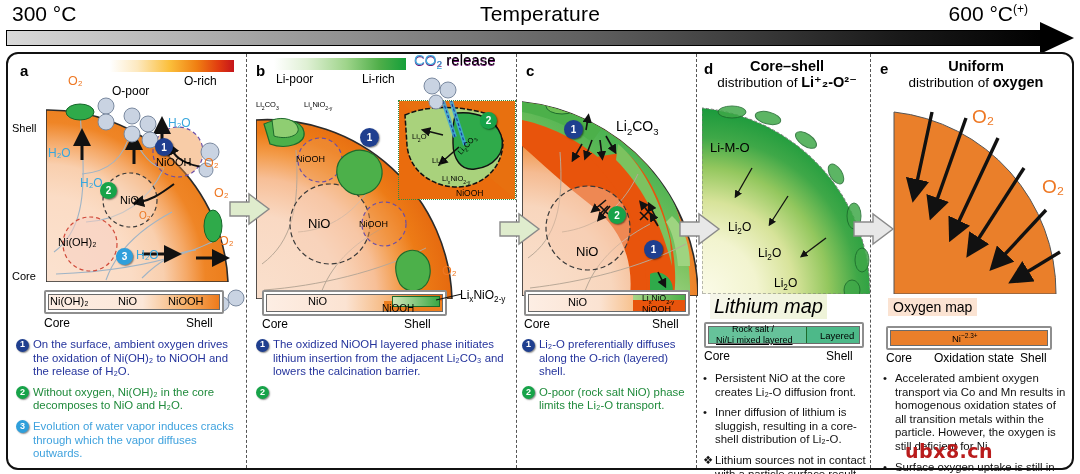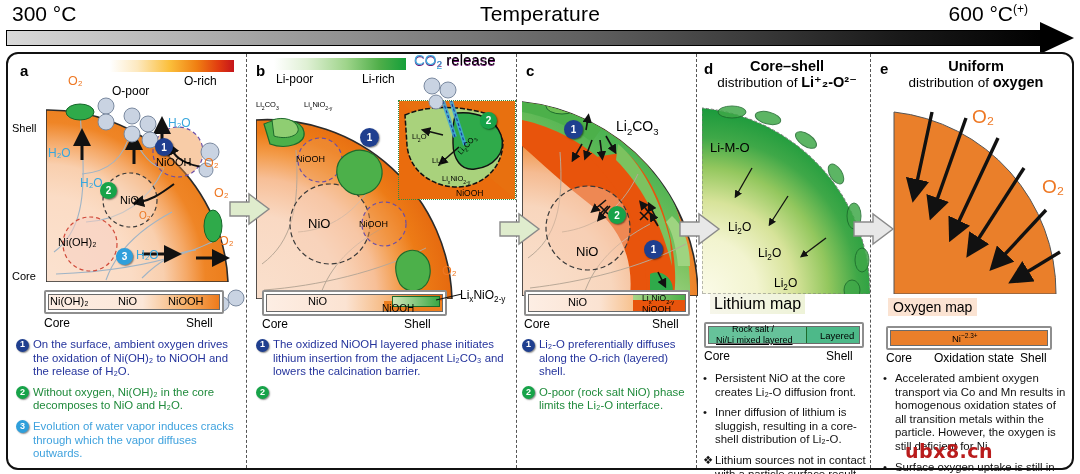--- a/index.html
+++ b/index.html
@@ -432,21 +432,21 @@
       <div class="cs" style="left:8px;top:263px;">Core</div>
       <div class="cs" style="left:136px;top:263px;">Shell</div>
 
       <div class="cap" style="left:6px;top:284px;width:168px;">
         <div class="capline cap-blue">
           <span class="badge b-blue">1</span>
           <span>Li₂-O preferentially diffuses along the O-rich (layered) shell.</span>
         </div>
         <div class="capline cap-green">
           <span class="badge b-green">2</span>
-          <span>O-poor (rock salt NiO) phase limits the Li₂-O interface.</span>
+          <span>O-poor (rock salt NiO) phase limits the Li₂-O transport.</span>
         </div>
       </div>
     </div>
 
     <div class="panel" style="left:688px;width:174px;">
       <div class="plabel" style="left:8px;top:6px;">d</div>
       <div class="ptitle" style="left:12px;top:5px;width:158px;">
         <b>Core–shell</b><br>
         <span>distribution of </span><b>Li⁺₂-O²⁻</b>
       </div>
@@ -481,21 +481,21 @@
             <path d="M86,92 L68,120"></path>
             <path d="M124,134 L100,152"></path>
           </g>
         </svg>
       </div>
 
       <div class="dl" style="left:14px;top:86px;font-size:13px;">Li-M-O</div>
       <div class="dl" style="left:32px;top:166px;font-size:12px;">Li<sub>2</sub>O</div>
       <div class="dl" style="left:62px;top:192px;font-size:12px;">Li<sub>2</sub>O</div>
       <div class="dl" style="left:78px;top:222px;font-size:12px;">Li<sub>2</sub>O</div>
-      <div class="dl" style="left:14px;top:240px;font-size:16px;background:linear-gradient(90deg,#f6f6ea,#eef3d8);padding:1px 4px;">Lithium map</div>
+      <div class="dl" style="left:14px;top:240px;font-size:20px;background:linear-gradient(90deg,#f6f6ea,#eef3d8);padding:1px 4px;font-style:italic;">Lithium map</div>
 
       <div class="legbox" style="left:8px;top:268px;width:160px;height:26px;">
         <div class="legstrip" style="background:#66c29a;">
           <div style="position:absolute;right:0;top:0;bottom:0;width:52px;background:#4db989;border-left:1px solid #1d6b2c;"></div>
         </div>
       </div>
       <div class="legtxt" style="left:36px;top:270px;font-size:9px;">Rock salt /</div>
       <div class="legtxt" style="left:20px;top:281px;font-size:9px;text-decoration:underline;">Ni/Li mixed layered</div>
       <div class="legtxt" style="left:124px;top:276px;font-size:9.5px;">Layered</div>
       <div class="cs" style="left:8px;top:295px;">Core</div>

